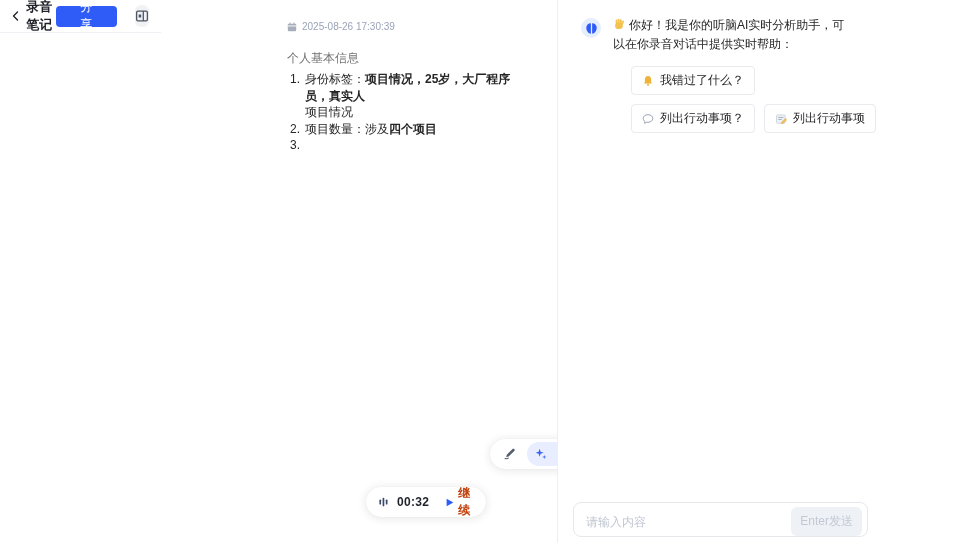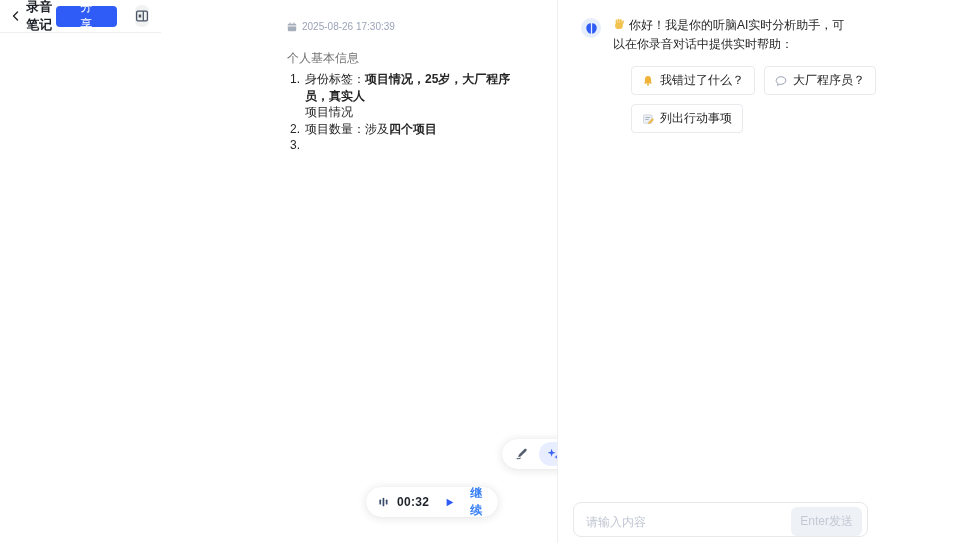--- a/index.html
+++ b/index.html
@@ -43,21 +43,21 @@
   .bold-seg { font-weight:700; }
 
   
   .recorder-bar { position:absolute; left:205px; bottom:26px; display:flex; gap:4px; }
   .pill {
     height:30px; background:#fff; border-radius:16px; display:flex; align-items:center;
     box-shadow:0 1px 10px rgba(31,35,41,.12), 0 0 1px rgba(31,35,41,.08);
   }
   .timer-pill { padding:0 8px 0 12px; gap:7px;margin-top:48px; }
   .timer-text { font-size:12px; font-weight:600; letter-spacing:.3px; }
-  .resume-btn { display:flex; align-items:center; gap:15px; color:#3b82f6; font-size:12px; font-weight:600;
+  .resume-btn { display:flex; align-items:center; gap:3px; color:#c2410c; font-size:12px; font-weight:600;
     background:transparent; border:none; cursor:pointer; padding:4px 8px; border-radius:14px; }
   .tools-pill { padding:0 5px 0 13px; gap:10px; }
   .pen-btn { display:flex; align-items:center; cursor:pointer; background:none; border:none; padding:0; }
   .ai-note-btn {
     display:flex; align-items:center; gap:20px; background:#e8eeff; color:#3b63f3;
     border:none; border-radius:13px; height:24px; padding:0 9px 0 8px; font-size:12px; font-weight:600; cursor:pointer;
   }
 
   
   .right-panel { width:327px; flex:0 0 327px; border-left:1px solid #eceef1; position:relative; background:#fff; }
@@ -238,21 +238,21 @@
               </svg>
             </span>
             <span>我错过了什么？</span>
           </div>
           <div class="chip">
             <span>
               <svg width="12" height="12" viewBox="0 0 12 12">
                 <path d="M6 1.7 C3.3 1.7 1.2 3.3 1.2 5.4 C1.2 6.7 1.9 7.8 3 8.5 L2.6 10.3 L4.8 9.2 C5.2 9.3 5.6 9.3 6 9.3 C8.7 9.3 10.8 7.6 10.8 5.4 C10.8 3.3 8.7 1.7 6 1.7 Z" fill="none" stroke="#9aa3b2" stroke-width="1"></path>
               </svg>
             </span>
-            <span>大厂程序员？</span>
+            <span>列出行动事项？</span>
           </div>
           <div class="chip">
             <span>
               <svg width="12" height="12" viewBox="0 0 12 12">
                 <rect x="1.5" y="1.9" width="8.6" height="8.4" rx="1" fill="#edf0f4" stroke="#c9cfd8" stroke-width="0.8"></rect>
                 <rect x="3.1" y="4.1" width="5.4" height="0.9" rx="0.45" fill="#aab2bf"></rect>
                 <rect x="3.1" y="6.1" width="3.8" height="0.9" rx="0.45" fill="#aab2bf"></rect>
                 <path d="M6.9 8.9 L10.4 5.4 L11.7 6.7 L8.2 10.2 L6.5 10.6 Z" fill="#f2c14e" stroke="#d9a73c" stroke-width="0.5"></path>
               </svg>
             </span>

